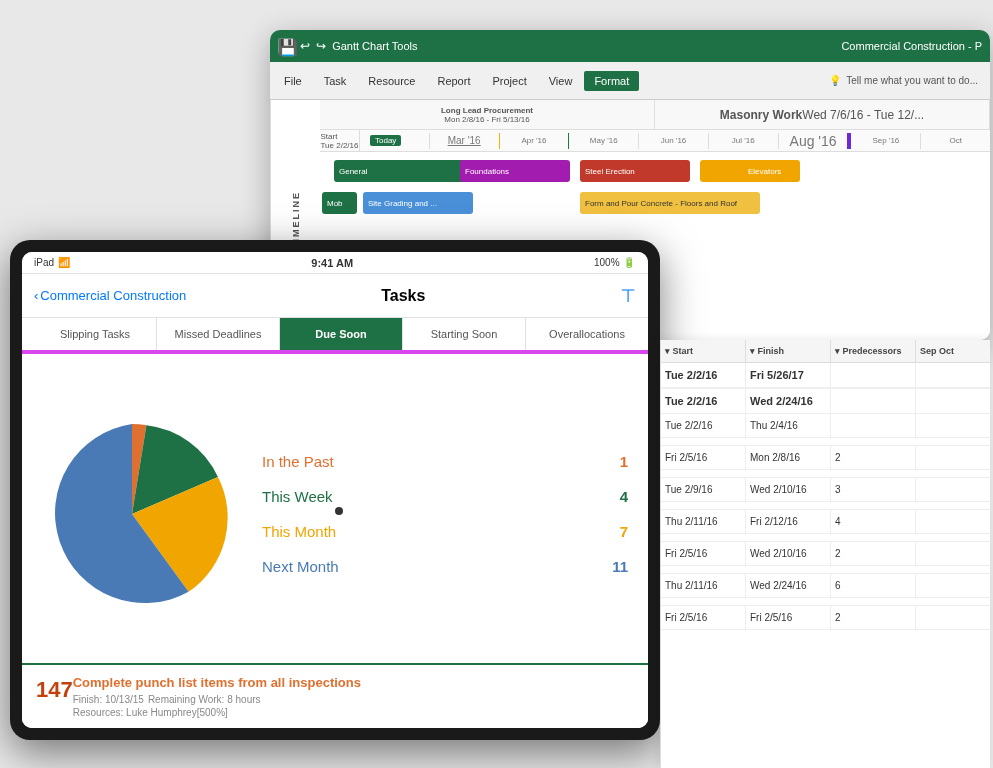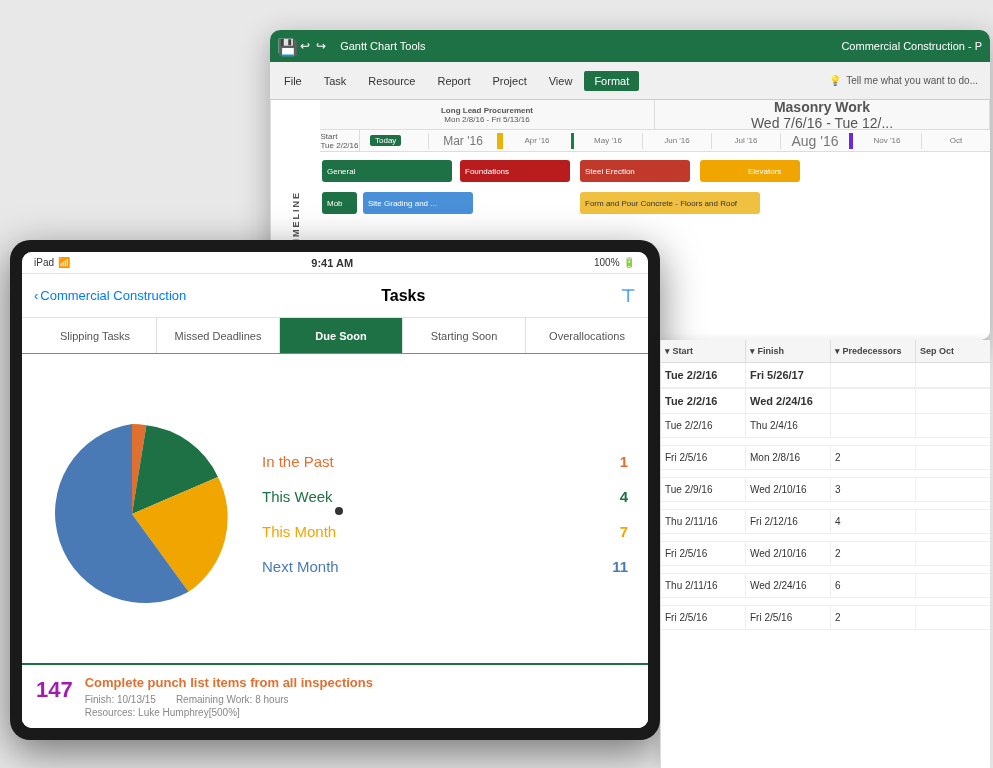--- a/index.html
+++ b/index.html
@@ -194,21 +194,21 @@
     .nav-filter {
       color: #007AFF;
       font-size: 18px;
     }
 
     
     .ipad-tabs {
       background: #fff;
       height: 36px;
       display: flex;
-      border-bottom: 1px solid #d946ef;
+      border-bottom: 4px solid #d946ef;
       padding-left: 12px;
     }
     .ipad-tab {
       flex: 1;
       display: flex;
       align-items: center;
       justify-content: center;
       font-size: 11px;
       color: #555;
       cursor: pointer;
@@ -271,38 +271,37 @@
       font-weight: 600;
     }
 
     
     .task-detail {
       border-top: 2px solid #1e7145;
       padding: 10px 14px;
       background: #fff;
     }
     .task-number {
-      color: #a21caf;
+      color: #c2410c;
       font-size: 22px;
       font-weight: 700;
       float: left;
-      margin-right: 12px;
       margin-top: 2px;
     }
     .task-title {
       color: #e07030;
       font-size: 13px;
       font-weight: 600;
       margin-bottom: 4px;
     }
     .task-meta {
       color: #888;
       font-size: 10px;
       display: flex;
-      gap: 20px;
+      gap: 4px;
       flex-wrap: wrap;
     }
 
     
     .table-area {
       position: absolute;
       top: 340px;
       left: 660px;
       width: 330px;
       height: 428px;
@@ -356,21 +355,21 @@
   </style>
 </head>
 <body>
 
 <div class="desktop-gantt">
 
   <div class="gantt-toolbar">
     <span class="gantt-toolbar-icon">💾</span>
     <span style="color:#fff;font-size:12px;">↩</span>
     <span style="color:#fff;font-size:12px;">↪</span>
-    <span style="color:#fff;font-size:11px;margin-left:8px;">Gantt Chart Tools</span>
+    <span style="color:#fff;font-size:11px;margin-left:0;">Gantt Chart Tools</span>
     <span style="color:#fff;font-size:11px;margin-left:auto;">Commercial Construction - P</span>
   </div>
 
   <div class="gantt-ribbon">
     <div class="gantt-ribbon-item">File</div>
     <div class="gantt-ribbon-item">Task</div>
     <div class="gantt-ribbon-item">Resource</div>
     <div class="gantt-ribbon-item">Report</div>
     <div class="gantt-ribbon-item">Project</div>
     <div class="gantt-ribbon-item">View</div>
@@ -383,48 +382,48 @@
 
   <div class="gantt-timeline">
     <div class="gantt-timeline-label">TIMELINE</div>
     <div class="timeline-content">
 
       <div class="timeline-header">
         <div class="timeline-month" style="font-size:8px;flex:2;flex-direction:column;font-weight:600;">
           <span>Long Lead Procurement</span>
           <span style="font-weight:normal;">Mon 2/8/16 - Fri 5/13/16</span>
         </div>
-        <div class="timeline-month" style="font-size:14px;flex:2;flex-direction:column;font-weight:600;">
+        <div class="timeline-month" style="font-size:12px;flex:2;flex-direction:row;font-weight:600;">
           <span>Masonry Work</span>
           <span style="font-weight:normal;">Wed 7/6/16 - Tue 12/...</span>
         </div>
       </div>
 
       <div style="display:flex;height:22px;border-bottom:1px solid #ddd;background:#fafafa;">
         <div style="width:40px;font-size:8px;display:flex;align-items:center;justify-content:center;color:#555;border-right:1px solid #ddd;">Start<br>Tue 2/2/16</div>
 
         <div style="position:relative;flex:1;display:flex;align-items:center;">
           <div style="position:absolute;left:10px;background:#1e7145;color:#fff;font-size:8px;padding:1px 5px;border-radius:2px;z-index:5;">Today</div>
           <div style="position:absolute;left:0;display:flex;width:100%;">
             <div style="flex:1;font-size:8px;text-align:center;border-right:1px solid #ddd;color:#777;display:flex;align-items:center;justify-content:center;"></div>
-            <div style="flex:1;font-size:12px;text-align:center;border-right:6px solid #eab308;color:#777;display:flex;align-items:center;justify-content:center;">Mar '16</div>
-            <div style="flex:1;font-size:8px;text-align:center;border-right:3px solid #15803d;color:#777;display:flex;align-items:center;justify-content:center;">Apr '16</div>
+            <div style="flex:1;font-size:10px;text-align:center;border-right:1px solid #eab308;color:#777;display:flex;align-items:center;justify-content:center;text-decoration:underline;">Mar '16</div>
+            <div style="flex:1;font-size:8px;text-align:center;border-right:1px solid #15803d;color:#777;display:flex;align-items:center;justify-content:center;">Apr '16</div>
             <div style="flex:1;font-size:8px;text-align:center;border-right:1px solid #ddd;color:#777;display:flex;align-items:center;justify-content:center;">May '16</div>
             <div style="flex:1;font-size:8px;text-align:center;border-right:1px solid #ddd;color:#777;display:flex;align-items:center;justify-content:center;">Jun '16</div>
             <div style="flex:1;font-size:8px;text-align:center;border-right:1px solid #ddd;color:#777;display:flex;align-items:center;justify-content:center;">Jul '16</div>
             <div style="flex:1;font-size:14px;text-align:right;border-right:4px solid #6d28d9;color:#777;display:flex;align-items:center;justify-content:center;">Aug '16</div>
-            <div style="flex:1;font-size:8px;text-align:center;border-right:1px solid #ddd;color:#777;display:flex;align-items:center;justify-content:center;">Nov '16</div>
+            <div style="flex:1;font-size:8px;text-align:center;border-right:1px solid #ddd;color:#777;display:flex;align-items:center;justify-content:center;">Sep '16</div>
             <div style="flex:1;font-size:8px;text-align:center;color:#777;display:flex;align-items:center;justify-content:center;">Oct</div>
           </div>
         </div>
       </div>
 
       <div style="position:relative;height:30px;margin-top:4px;">
-        <div class="gbar" style="background:#1e7145;left:2px;width:130px;top:4px;">General</div>
-        <div class="gbar" style="background:#b91c1c;left:140px;width:110px;top:4px;">Foundations</div>
+        <div class="gbar" style="background:#1e7145;left:14px;width:130px;top:4px;">General</div>
+        <div class="gbar" style="background:#a21caf;left:140px;width:110px;top:4px;">Foundations</div>
         <div class="gbar" style="background:#c0392b;left:260px;width:110px;top:4px;">Steel Erection</div>
         <div class="gbar" style="background:#f0a500;left:380px;width:100px;top:4px;padding-left:48px;">Elevators</div>
       </div>
 
       <div style="position:relative;height:30px;margin-top:2px;">
         <div class="gbar" style="background:#1e7145;left:2px;width:35px;top:4px;">Mob</div>
         <div class="gbar" style="background:#4a90d9;left:43px;width:110px;top:4px;">Site Grading and ...</div>
         <div class="gbar" style="background:#f0c040;left:260px;width:180px;top:4px;color:#333;">Form and Pour Concrete - Floors and Roof</div>
       </div>
     </div>

